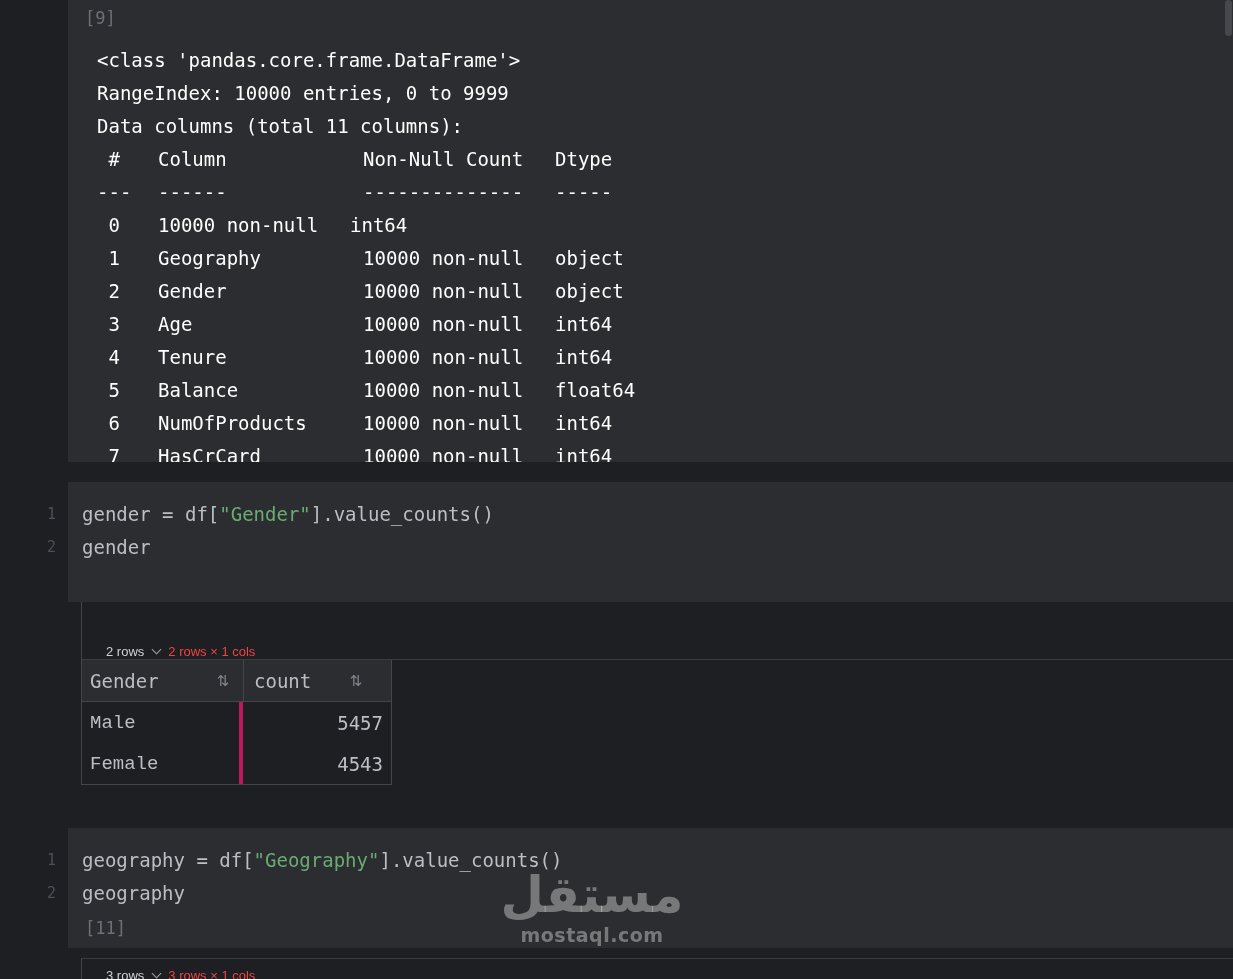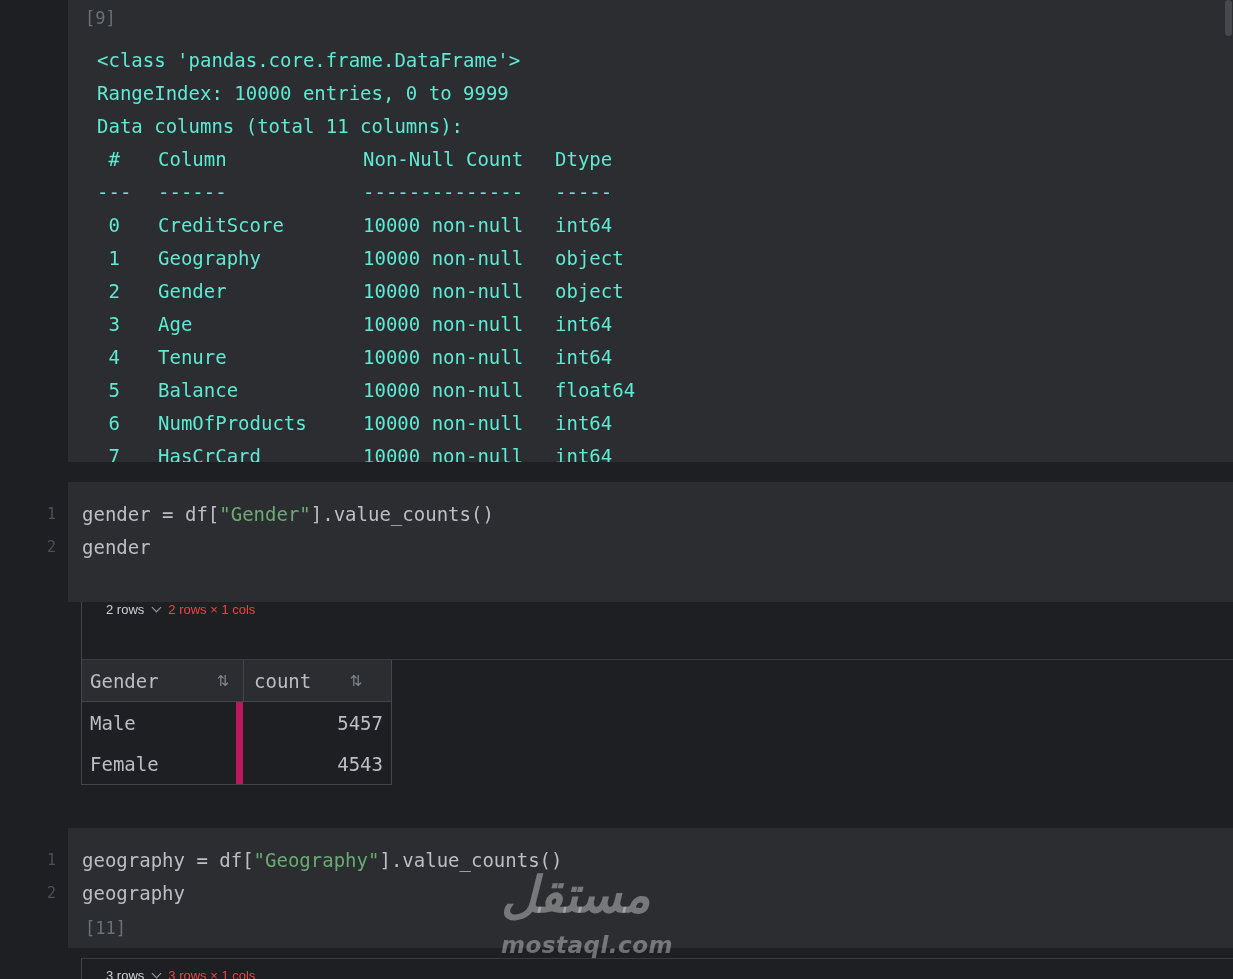--- a/index.html
+++ b/index.html
@@ -8,69 +8,69 @@
     background:#1e1f22;
     overflow:hidden;
     position:relative;
     font-family:"DejaVu Sans Mono", monospace;
   }
   .cell { margin-left:68px; background:#2b2d30; position:relative; }
 
   
   .out9 { height:462px; padding-top:6px; overflow:hidden; }
   .exec-label { color:#6b7077; font-size:17px; height:24px; line-height:24px; padding-left:17px; }
-  .mono-out { margin-top:14px; color:#5eead4; font-size:19px; line-height:33px; padding-left:29px; }
+  .mono-out { margin-top:14px; color:#ffffff; font-size:19px; line-height:33px; padding-left:29px; }
   .oline { height:33px; white-space:pre; }
   .irow { display:flex; height:33px; }
   .irow span { white-space:pre; }
   .ic0 { width:61px; }
   .ic1 { width:205px; }
   .ic2 { width:192px; }
 
   
   .code-cell { height:120px; margin-top:20px; padding:16px 0 0 14px; }
   .code-line { font-size:19px; line-height:33px; color:#bcbec4; white-space:pre; }
   .tok-str { color:#6aab73; }
   .code-cell .exec-label { padding-left:3px; margin-top:6px; }
   .gutter-num { position:absolute; left:-32px; width:20px; text-align:right;
                 color:#4b5059; font-size:15px; line-height:33px; }
   .gn1 { top:16px; } .gn2 { top:49px; }
   .geo-cell { margin-top:43px; }
 
   
   .table-output { margin-left:81px; border-left:1px solid #43454a; }
-  .tbl-toolbar { height:58px; display:flex; align-items:flex-start; padding-left:24px;
+  .tbl-toolbar { height:58px; display:flex; align-items:flex-end; padding-left:24px;
                  border-bottom:1px solid #393b40;
                  font-family:"Liberation Sans", sans-serif; font-size:13px; color:#ced0d6; }
   .rows-dd { display:inline-flex; align-items:center; cursor:pointer; }
   .chev { width:7px; height:7px; border-right:1.5px solid #9da0a8; border-bottom:1.5px solid #9da0a8;
           transform:rotate(45deg); display:inline-block; margin-left:9px; margin-top:-4px; }
   .dims { color:#ef4444; margin-left:8px; }
   .df-table { width:310px; border-right:1px solid #43454a; border-bottom:1px solid #43454a; }
   .df-hrow { display:flex; height:42px; background:#2b2d30; border-bottom:1px solid #43454a; }
   .df-hcell { display:flex; align-items:center; justify-content:space-between;
               font-size:19px; color:#bcbec4; padding:0 14px 0 8px; cursor:pointer; }
   .df-hcell.c1 { width:162px; border-right:1px solid #43454a; }
   .df-hcell.c2 { width:132px; padding-left:10px; }
   .sort-icon { font-family:"DejaVu Sans", sans-serif; font-size:15px; color:#82868d; }
   .df-row { display:flex; height:41px; }
   .df-cell { display:flex; align-items:center; font-size:19px; color:#bcbec4; }
-  .df-cell.c1 { width:162px; padding-left:8px; border-right:7px solid #be185d; }
+  .df-cell.c1 { width:162px; padding-left:8px; border-right:4px solid #be185d;font-family:Liberation Mono, monospace; }
   .df-cell.c2 { width:148px; justify-content:flex-end; padding-right:8px; }
 
   
   .partial-output { margin-top:10px; height:60px; border-top:1px solid #393b40; padding-top:9px; }
   .partial-output .tbl-toolbar { border-bottom:none; height:auto; }
 
   
-  .watermark { position:absolute; left:501px; top:866px; width:246px; text-align:left;
+  .watermark { position:absolute; left:469px; top:866px; width:246px; text-align:center;
                color:rgba(225,225,225,0.42); z-index:10; font-family:"DejaVu Sans", sans-serif;
-               pointer-events:none;font-style:italic; }
+               pointer-events:none; }
   .wm-arabic { font-size:50px; line-height:58px; font-weight:bold; }
-  .wm-domain { font-size:23px; font-weight:bold; letter-spacing:0.5px; margin-top:8px; }
+  .wm-domain { font-size:19px; font-weight:bold; letter-spacing:0.5px; margin-top:0px; }
 
   
   .scroll-thumb { position:absolute; right:1px; top:0; width:7px; height:36px;
                   background:#54575d; opacity:0.65; border-radius:4px; z-index:5; }
 </style>
 </head>
 <body>
 
 <div class="scroll-thumb"></div>
 
@@ -88,21 +88,20 @@
         <span>Dtype</span>
     </div>
     <div class="irow">
       <span class="ic0">---</span>
         <span class="ic1">------</span>
         <span class="ic2">--------------</span>
         <span>-----</span>
     </div>
     <div class="irow">
       <span class="ic0"> 0</span>
-        <span class="ic1">CreditScore</span>
         <span class="ic2">10000 non-null</span>
         <span>int64</span>
     </div>
     <div class="irow">
       <span class="ic0"> 1</span>
         <span class="ic1">Geography</span>
         <span class="ic2">10000 non-null</span>
         <span>object</span>
     </div>
     <div class="irow">

